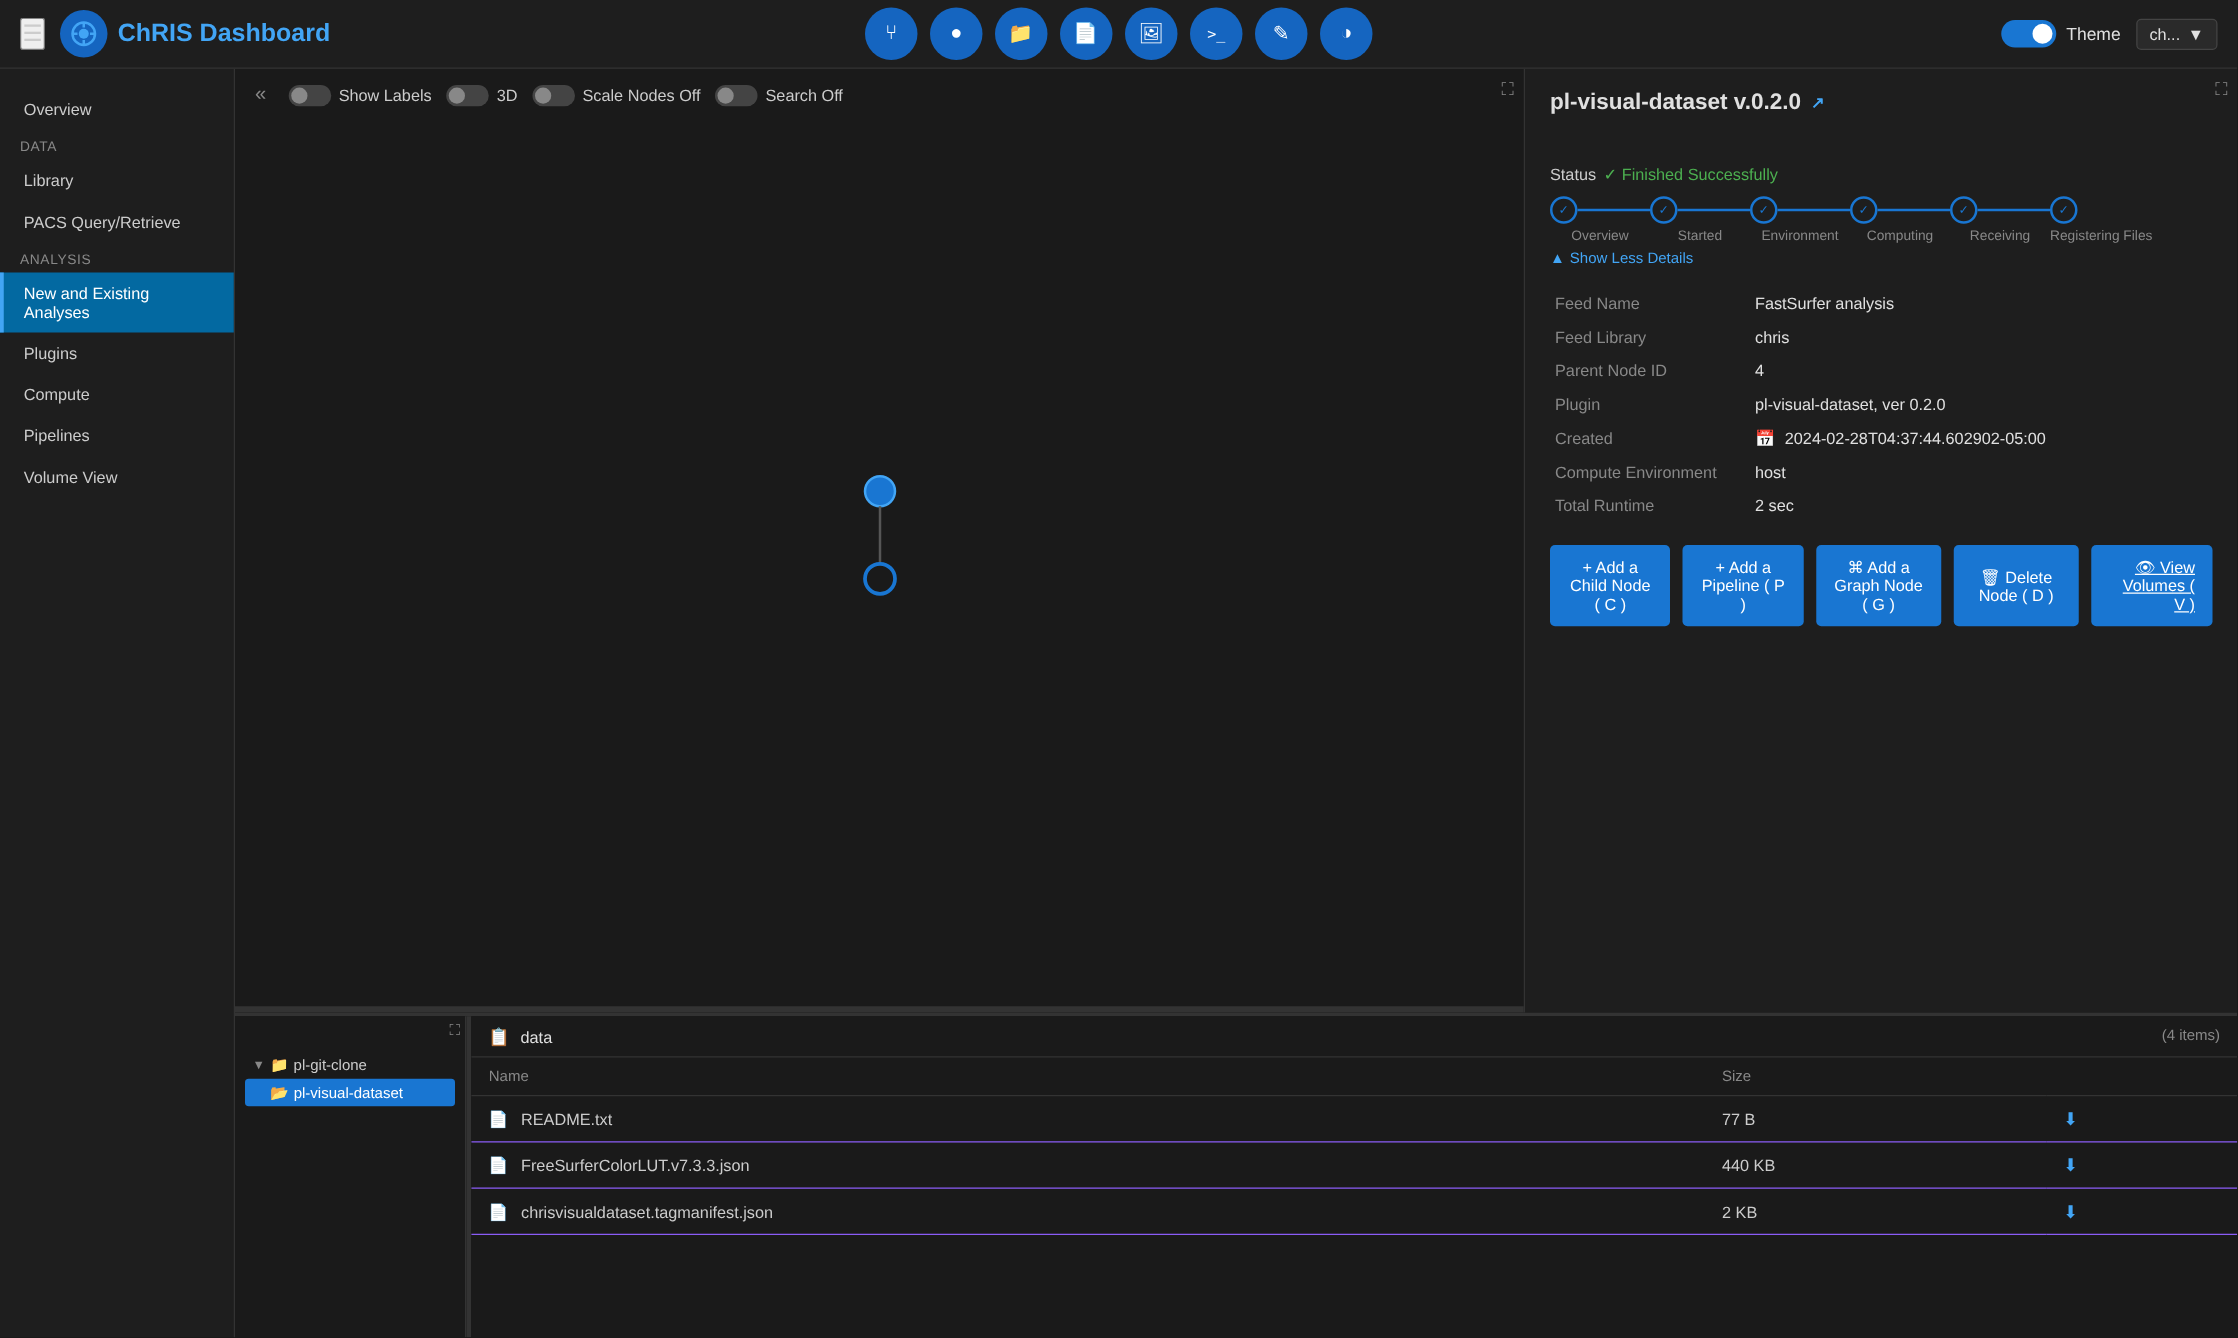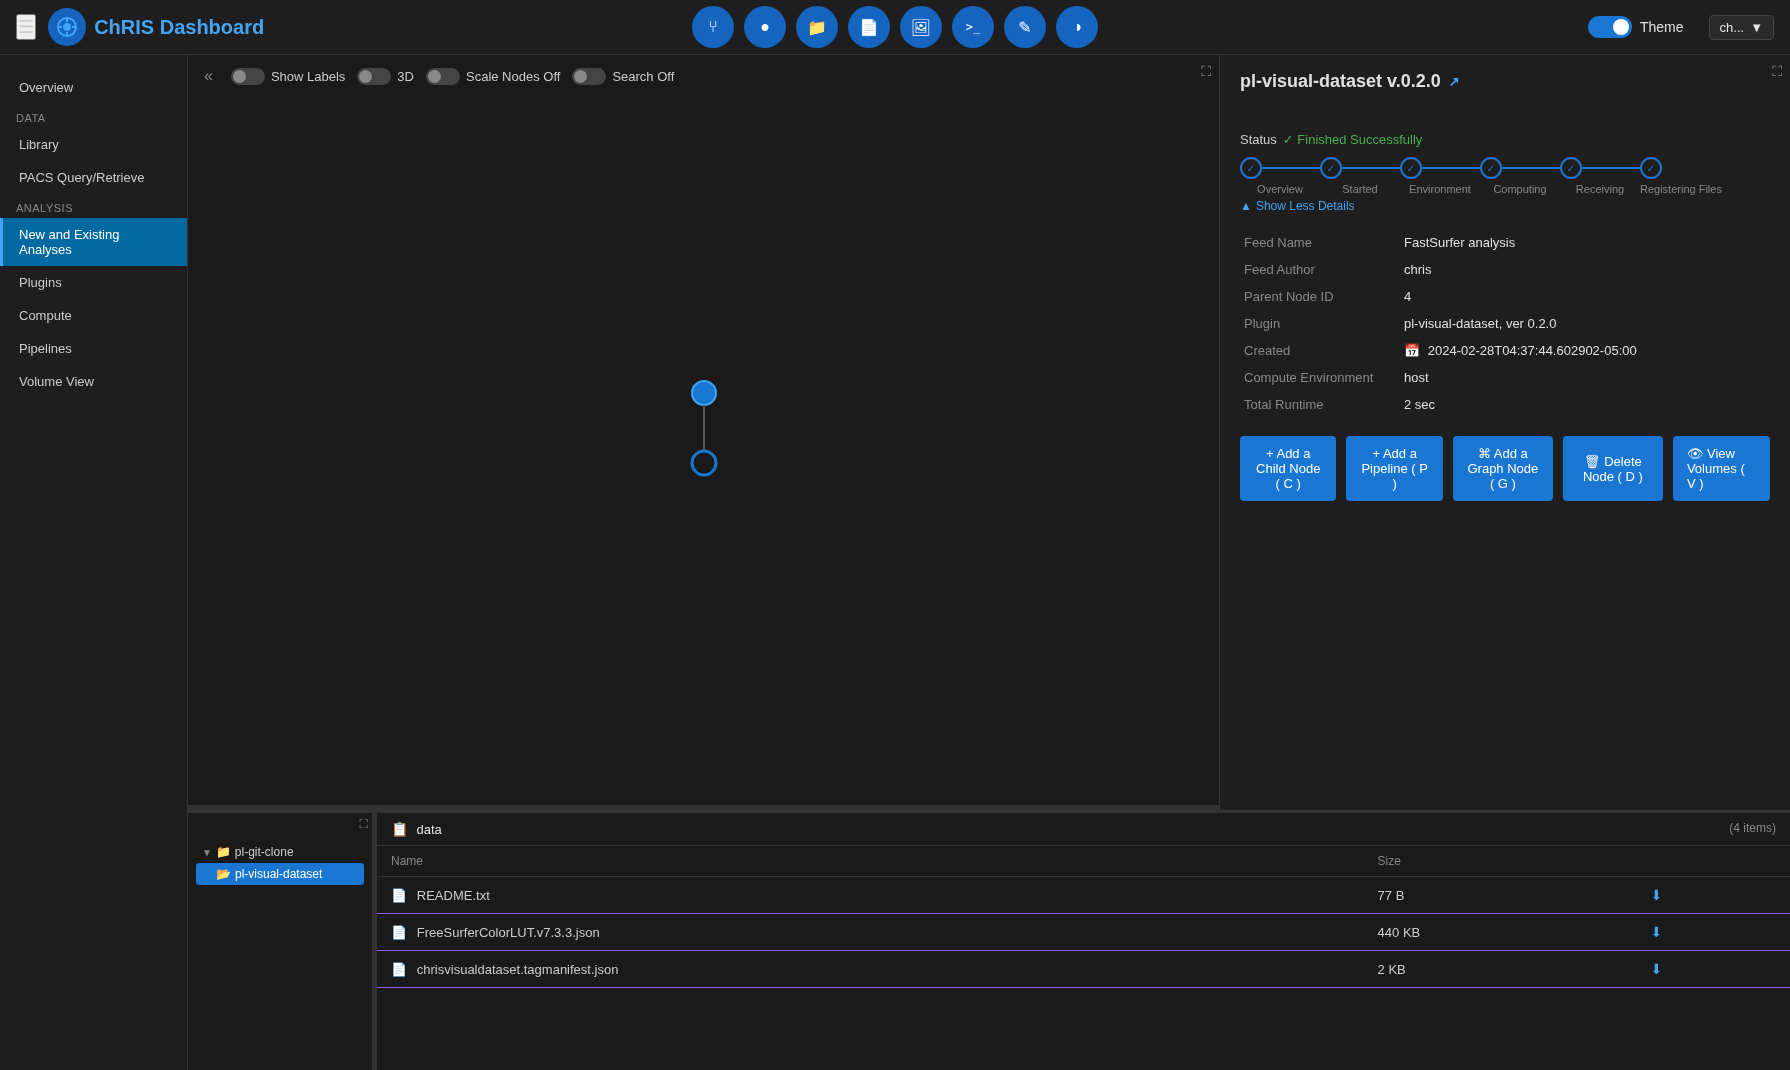--- a/index.html
+++ b/index.html
@@ -68,21 +68,21 @@
       align-items: center;
       justify-content: center;
       font-size: 16px;
       color: #fff;
       background: #1565c0;
     }
     .header-right {
       margin-left: auto;
       display: flex;
       align-items: center;
-      gap: 25px;
+      gap: 12px;
     }
     .theme-toggle {
       display: flex;
       align-items: center;
       gap: 8px;
       color: #e0e0e0;
       font-size: 14px;
     }
     .toggle-switch {
       width: 44px;
@@ -364,21 +364,22 @@
     .action-btn-full {
       width: 100%;
       padding: 10px 14px;
       background: #1976d2;
       border: none;
       border-radius: 4px;
       color: #fff;
       cursor: pointer;
       font-size: 13px;
       font-weight: 500;
-      text-align: left;
+      text-align: right;
+      text-decoration: underline;
     }
 
     
     .bottom-panel {
       height: 260px;
       display: flex;
       border-top: 3px solid #333;
       flex-shrink: 0;
     }
 
@@ -628,21 +629,21 @@
           </button>
         </div>
 
         <table class="detail-table">
           <tbody>
               <tr>
             <td>Feed Name</td>
             <td>FastSurfer analysis</td>
           </tr>
           <tr>
-            <td>Feed Author</td>
+            <td>Feed Library</td>
             <td>chris</td>
           </tr>
           <tr>
             <td>Parent Node ID</td>
             <td>4</td>
           </tr>
           <tr>
             <td>Plugin</td>
             <td>pl-visual-dataset, ver 0.2.0</td>
           </tr>

